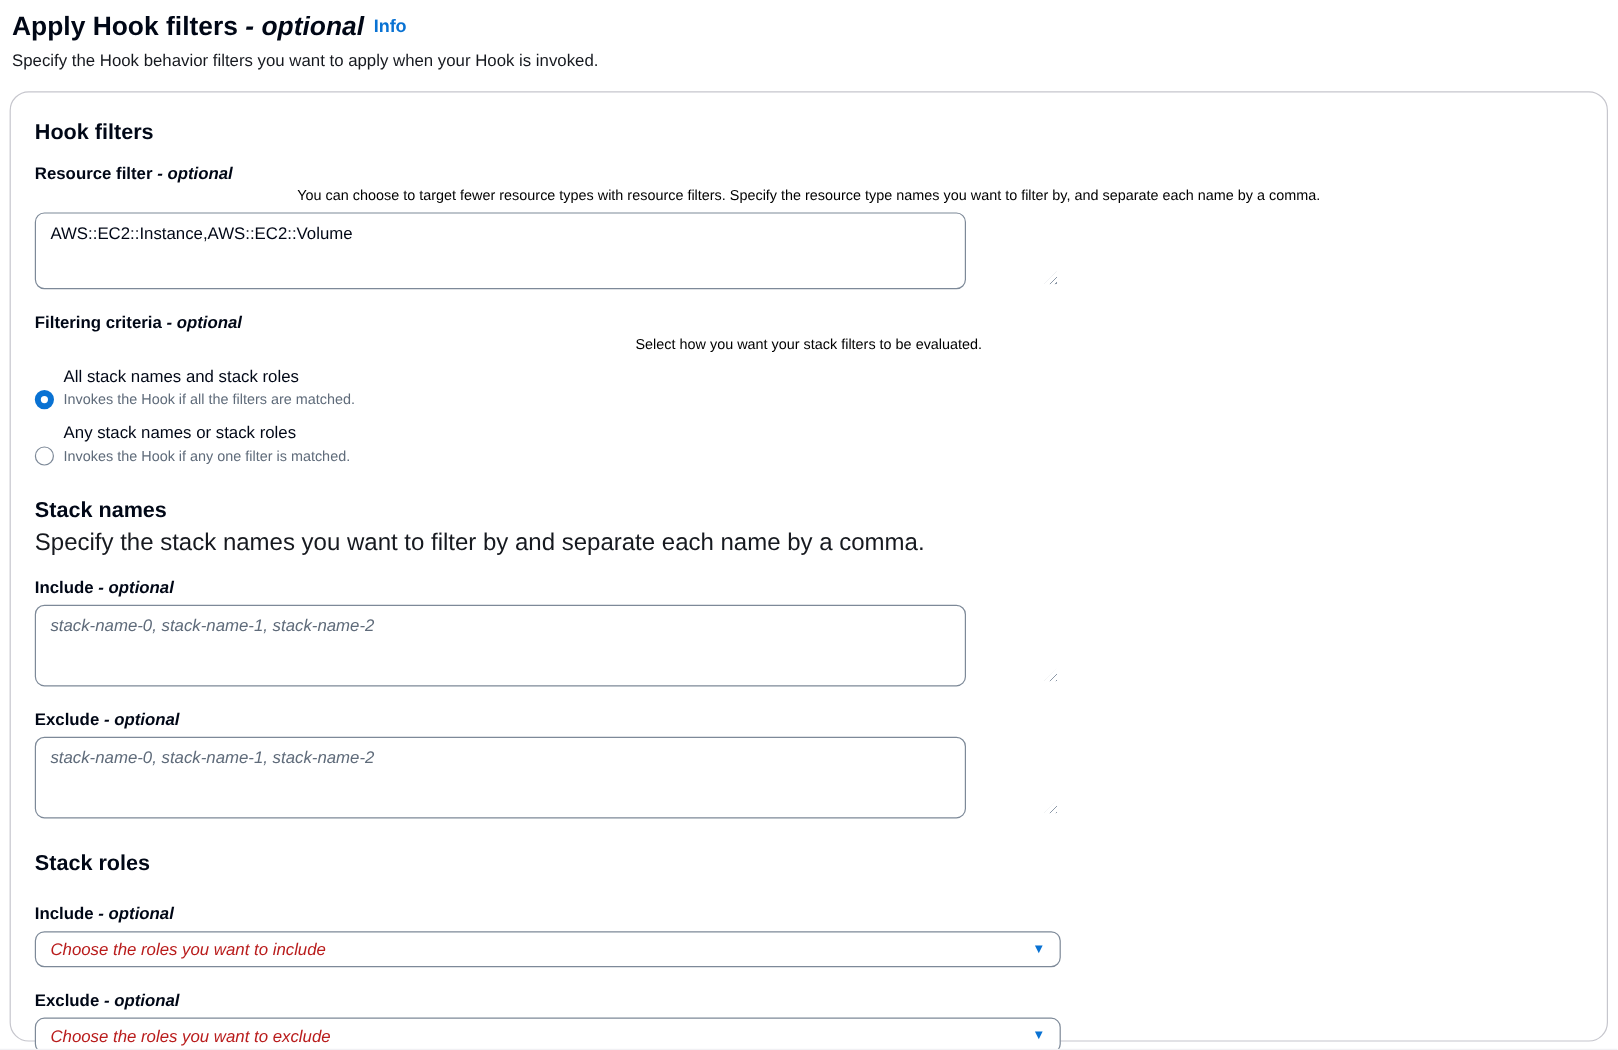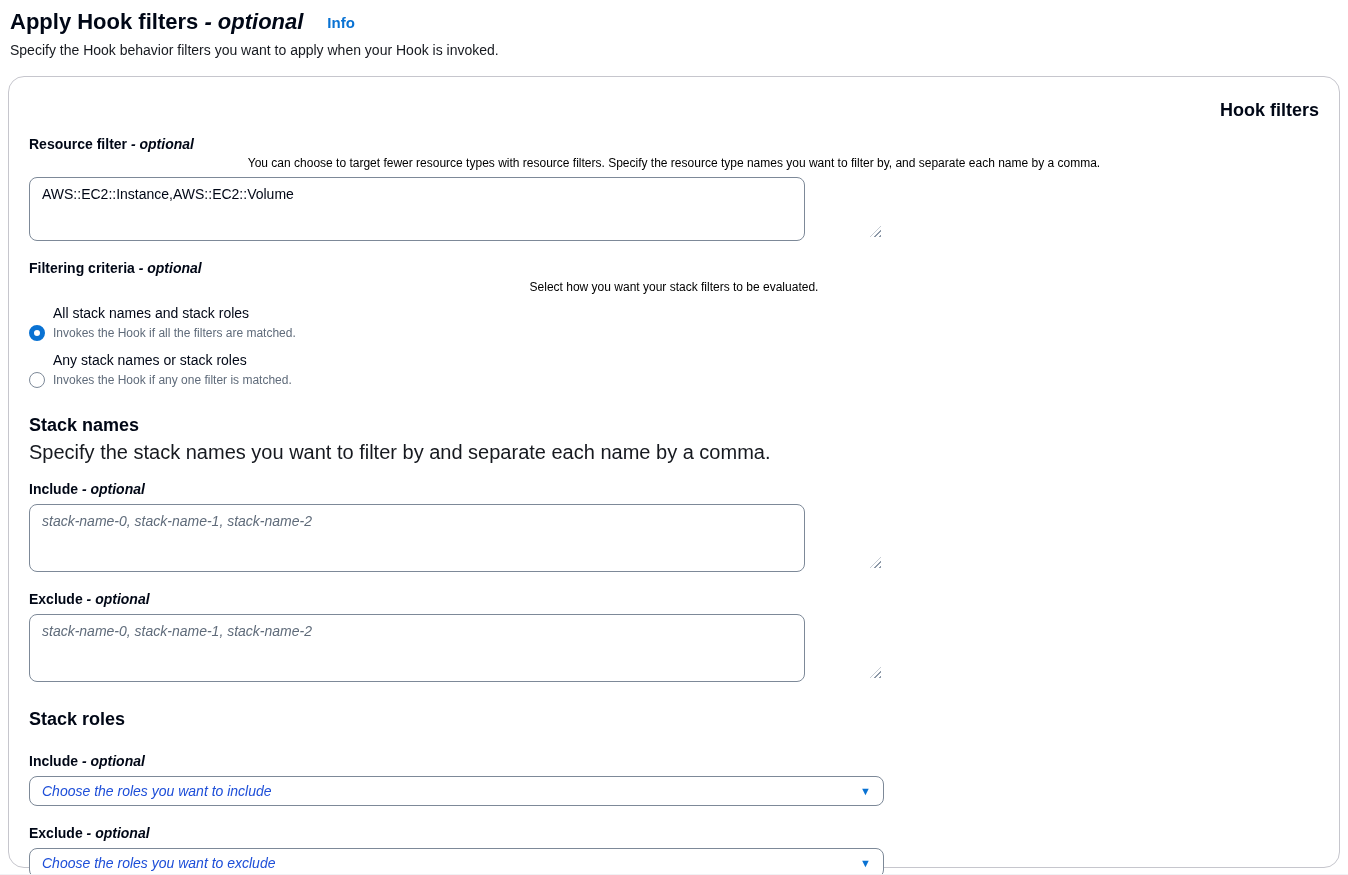--- a/index.html
+++ b/index.html
@@ -5,39 +5,39 @@
   * { box-sizing: border-box; }
   html,body { margin:0; padding:0; }
   body {
     width: 1348px; height: 875px; overflow: hidden;
     background: #ffffff;
     font-family: "Liberation Sans", "DejaVu Sans", sans-serif;
     color: #000716;
   }
   
   .page-header { padding: 8px 10px 0 10px; }
-  .title-row { display: flex; align-items: flex-start; gap: 24px; }
+  .title-row { display: flex; align-items: flex-start; gap: 8px; }
   .page-title { font-size: 22px; font-weight: 700; line-height: 28px; color: #000716; }
   .page-title .opt { font-style: italic; }
   .info-link {
     font-size: 15px; font-weight: 700; color: #0972d3;
     text-decoration: none; margin-top: 6px; display: inline-block;
   }
   .page-desc { font-size: 14px; line-height: 20px; margin-top: 4px; color: #16191f; }
 
   
   .card {
     margin: 16px 8px 0 8px;
     background: #fff;
     border: 1px solid #c6c6cd;
     border-radius: 16px;
     padding: 20px 20px 18px 20px;
     height: 792px;
   }
-  .card-heading { font-size: 18px; font-weight: 700; line-height: 22px; margin: 2px 0 14px 0; text-align: right; }
+  .card-heading { font-size: 18px; font-weight: 700; line-height: 22px; margin: 2px 0 14px 0; }
   .section-heading { font-size: 18px; font-weight: 700; line-height: 22px; margin: 26px 0 6px 0; }
 
   .field-label { font-size: 14px; font-weight: 700; line-height: 18px; margin-top: 18px; }
   .field-label .opt { font-style: italic; }
   .field-desc { font-size: 12px; line-height: 16px; color: #000000; margin-top: 2px; text-align: center; }
   .section-desc { font-size: 20px; line-height: 20px; color: #16191f; margin-top: 2px; }
 
   .ta-wrap { position: relative; width: 855px; margin-top: 6px; }
   textarea.cf-textarea {
     width: 776px; height: 64px; resize: none;
@@ -66,21 +66,21 @@
   .radio-label { font-size: 14px; line-height: 20px; color: #000716; cursor: pointer; }
   .radio-desc { font-size: 12px; line-height: 16px; color: #5f6b7a; margin-top: 2px; }
 
   
   .select-box {
     width: 855px; height: 30px; margin-top: 6px;
     border: 1px solid #7d8998; border-radius: 8px; background: #fff;
     display: flex; align-items: center; justify-content: space-between;
     padding: 0 12px; cursor: pointer;
   }
-  .select-placeholder { font-size: 14px; font-style: italic; color: #1d4ed8; }
+  .select-placeholder { font-size: 14px; font-style: italic; color: #b91c1c; }
   .select-caret { font-size: 11px; color: #0972d3; line-height: 1; }
 
   
   .bottom-strip { height: 7px; background: #f1f1f4; margin-top: 6px; width: 1348px; }
 </style>
 </head>
 <body>
 
 <div class="page-header">
   <div class="title-row">

